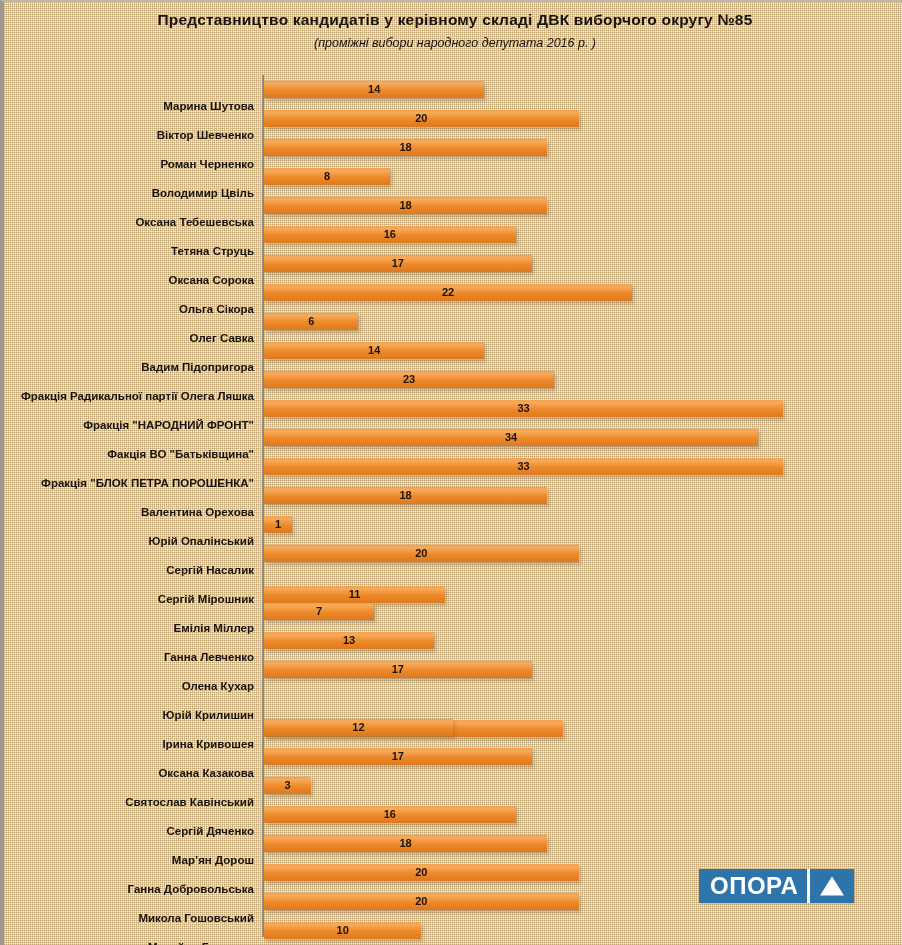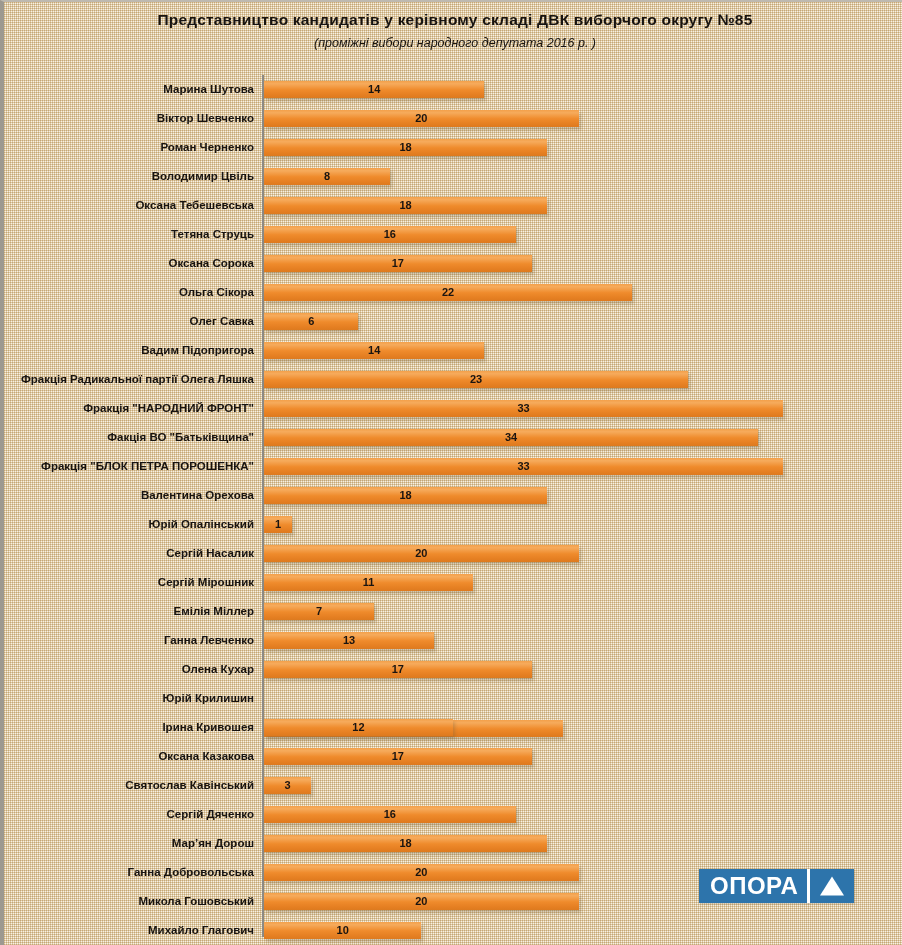--- a/index.html
+++ b/index.html
@@ -80,21 +80,21 @@
   }
 
   .bar-row {
     position: relative;
     height: 29px;
     box-sizing: border-box;
   }
   .cat-label {
     position: absolute;
     right: 652px;       
-    top: 0;
+    top: 17px;
     height: 29px;
     line-height: 29px;
     font-size: 11.5px;
     font-weight: bold;
     color: #171310;
     white-space: nowrap;
     text-align: right;
   }
   .bar-wrap {
     position: absolute;
@@ -262,21 +262,21 @@
         <div class="bar-row">
           <div class="cat-label">Вадим  Підопригора</div>
           <div class="bar-wrap" style="width: 220.294px;">
             <div class="bar">
               <span class="bar-value">14</span>
             </div>
           </div>
         </div>
         <div class="bar-row">
           <div class="cat-label">Фракція  Радикальної  партії Олега Ляшка</div>
-          <div class="bar-wrap" style="width: 424px; border-radius: 6px;">
+          <div class="bar-wrap" style="width: 290px; border-radius: 6px;">
             <div class="bar">
               <span class="bar-value">23</span>
             </div>
           </div>
         </div>
         <div class="bar-row">
           <div class="cat-label">Фракція "НАРОДНИЙ  ФРОНТ"</div>
           <div class="bar-wrap" style="width: 519.265px;">
             <div class="bar">
               <span class="bar-value">33</span>
@@ -318,21 +318,21 @@
         <div class="bar-row">
           <div class="cat-label">Сергій Насалик</div>
           <div class="bar-wrap" style="width: 314.706px;">
             <div class="bar">
               <span class="bar-value">20</span>
             </div>
           </div>
         </div>
         <div class="bar-row">
           <div class="cat-label">Сергій  Мірошник</div>
-          <div class="bar-wrap" style="width: 209px;">
+          <div class="bar-wrap" style="width: 181px; margin-top: 12px;">
             <div class="bar">
               <span class="bar-value">11</span>
             </div>
           </div>
         </div>
         <div class="bar-row">
           <div class="cat-label">Емілія  Міллер</div>
           <div class="bar-wrap" style="width: 110.147px;">
             <div class="bar">
               <span class="bar-value">7</span>

